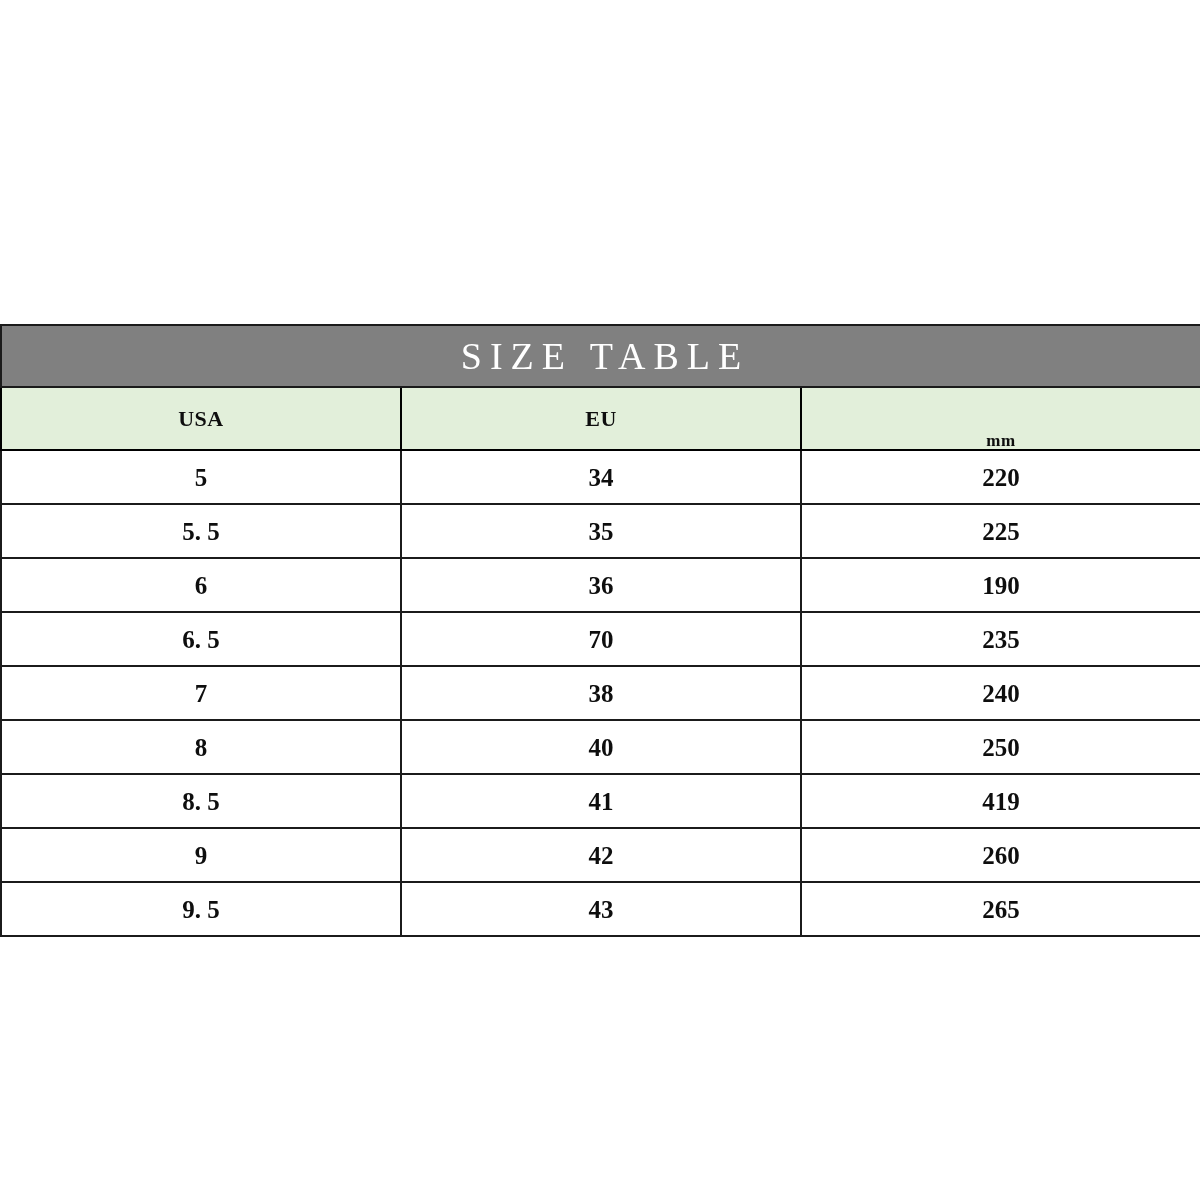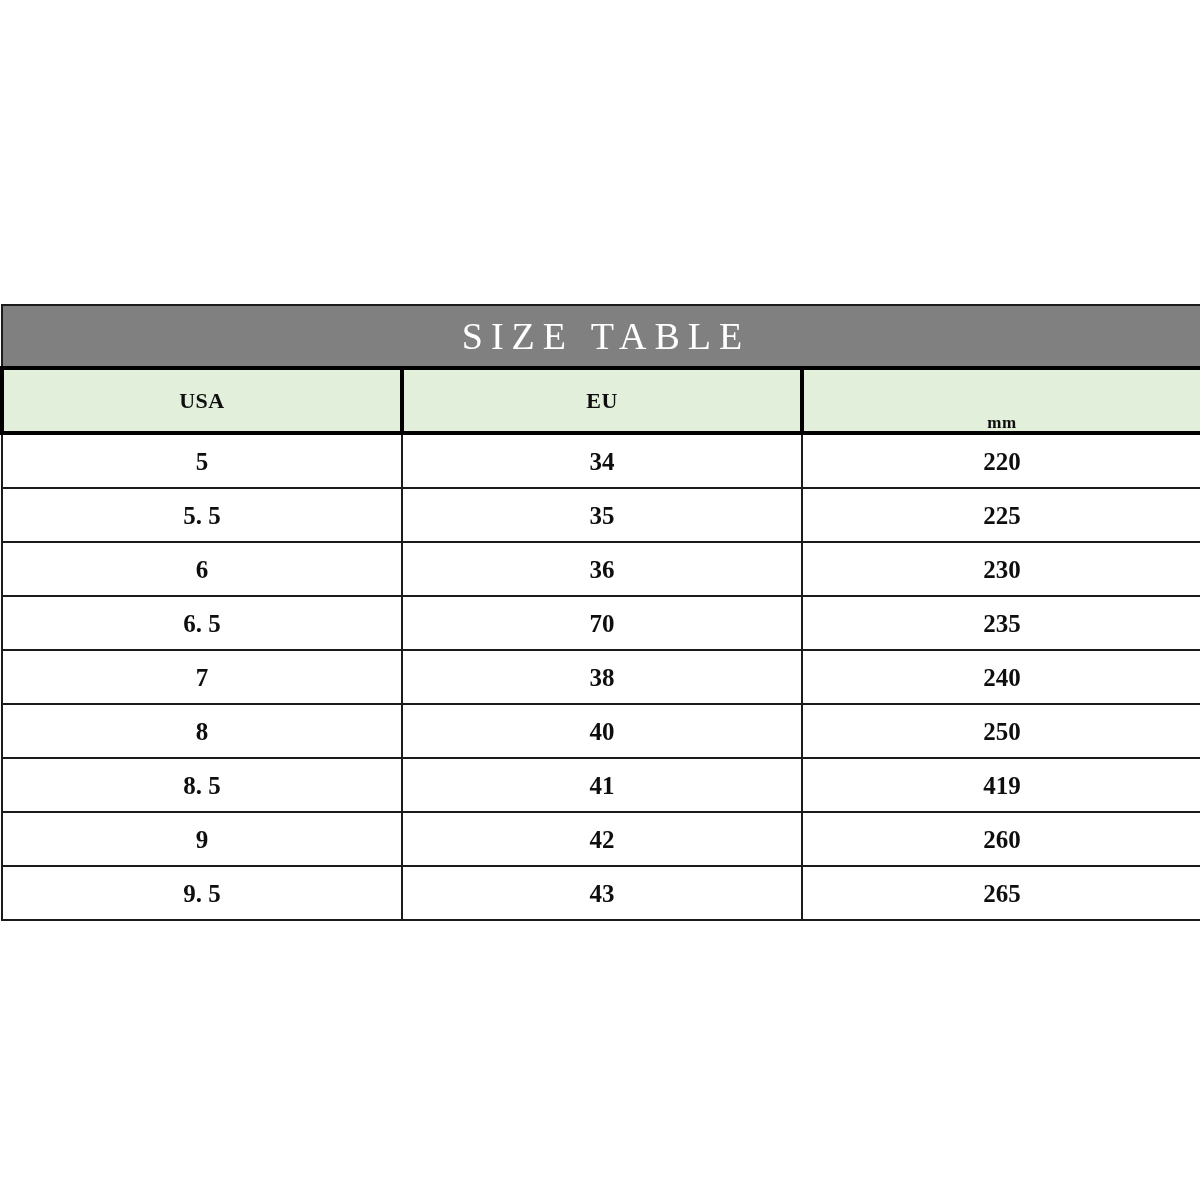--- a/index.html
+++ b/index.html
@@ -18,21 +18,21 @@
     position: relative;
     width: 1200px;
     height: 1200px;
     background: #ffffff;
   }
 
   
   #size-table-wrap {
     position: absolute;
     left: 0;
-    top: 304px;
+    top: 324px;
     width: 1200px;
   }
 
   table.size-table {
     width: 1200px;
     border-collapse: collapse;
     table-layout: fixed;
   }
 
   table.size-table col.c1 { width: 400px; }
@@ -56,21 +56,21 @@
     font-size: 38px;
     line-height: 1;
     letter-spacing: 8px;
     text-indent: 8px;
     white-space: pre;
   }
 
   
   tr.head-row td {
     background: #e2efda;
-    border: 4px solid #000000;
+    border: 2px solid #000000;
     height: 52px;
     text-align: center;
     vertical-align: middle;
     padding: 0;
   }
   .head-text {
     display: block;
     color: #0e0e0e;
     font-family: "Liberation Serif", serif;
     font-weight: bold;
@@ -160,21 +160,21 @@
         </tr>
 
         <tr class="data-row">
           <td>
             <span class="cell-text">6</span>
           </td>
           <td>
             <span class="cell-text">36</span>
           </td>
           <td>
-            <span class="cell-text">230</span>
+            <span class="cell-text">190</span>
           </td>
         </tr>
 
         <tr class="data-row">
           <td>
             <span class="cell-text">6. 5</span>
           </td>
           <td>
             <span class="cell-text">70</span>
           </td>

